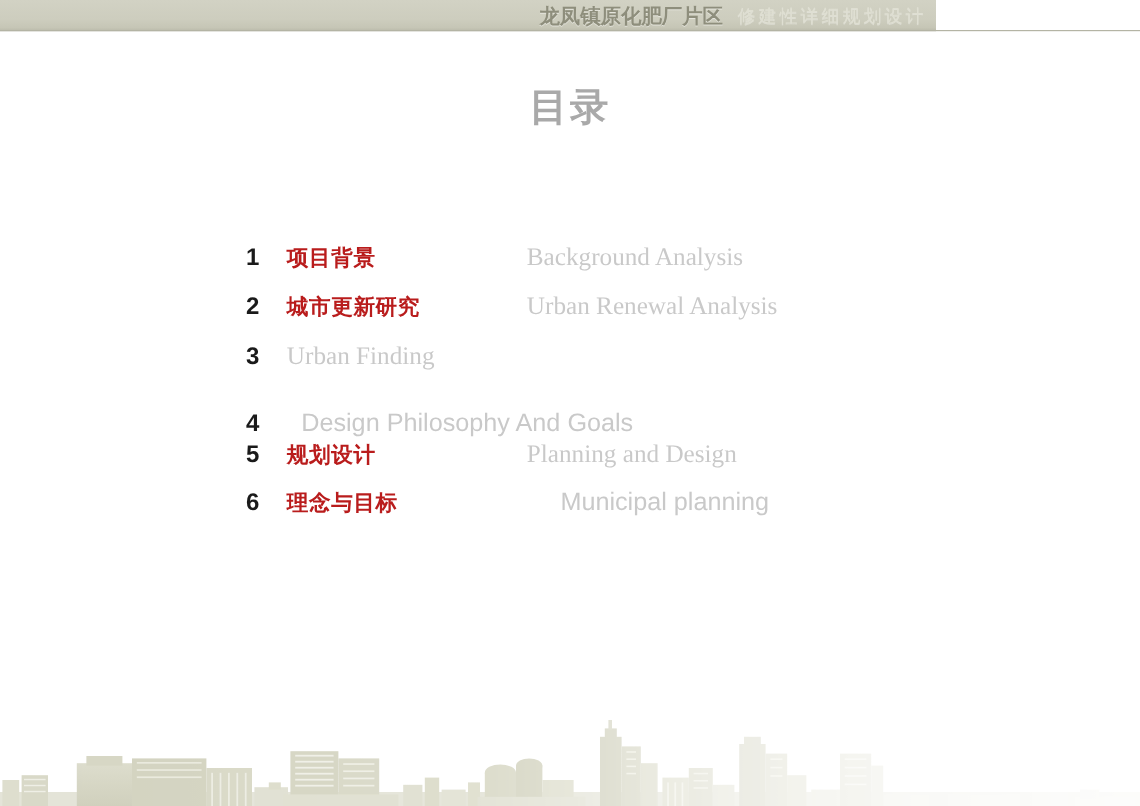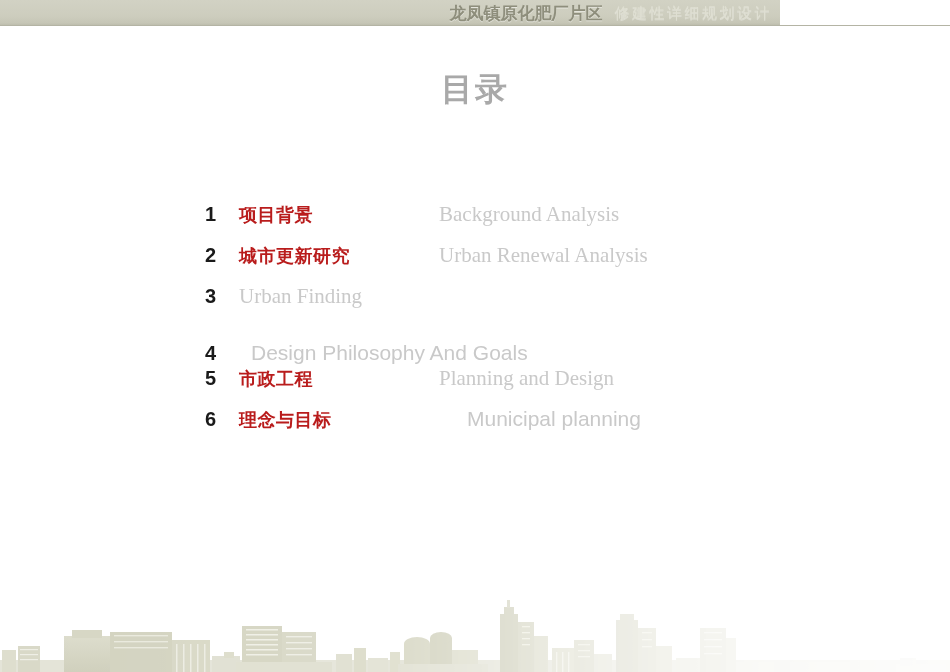--- a/index.html
+++ b/index.html
@@ -179,21 +179,21 @@
     <span class="toc-en ind-1">Urban Finding</span>
   </div>
 
   <div class="toc-row">
     <span class="toc-num">4</span>
     <span class="toc-en ind-2">Design Philosophy And Goals</span>
   </div>
 
   <div class="toc-row">
     <span class="toc-num">5</span>
-    <span class="toc-cn">市政工程</span>
+    <span class="toc-cn">规划设计</span>
     <span class="toc-en ind-1">Planning and Design</span>
   </div>
 
   <div class="toc-row">
     <span class="toc-num">6</span>
     <span class="toc-cn">理念与目标</span>
     <span class="toc-en ind-3">Municipal planning</span>
   </div>
 
 </div>

